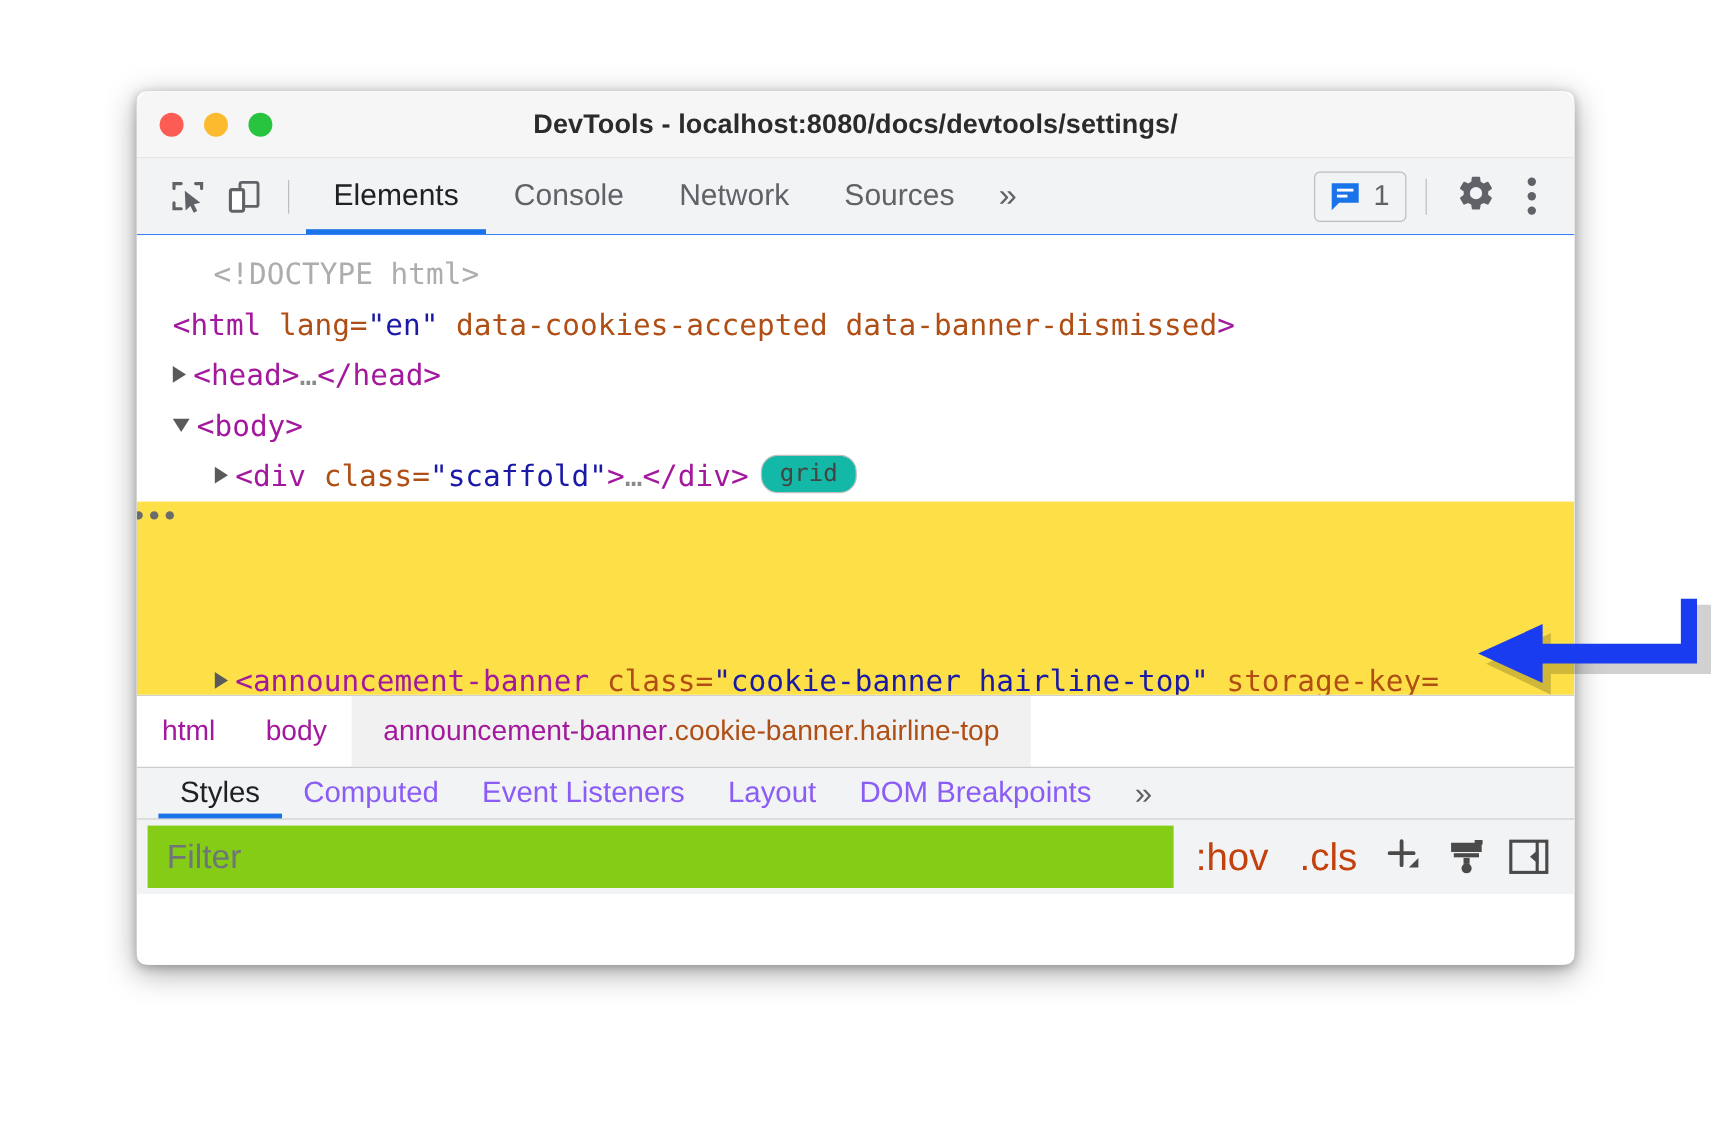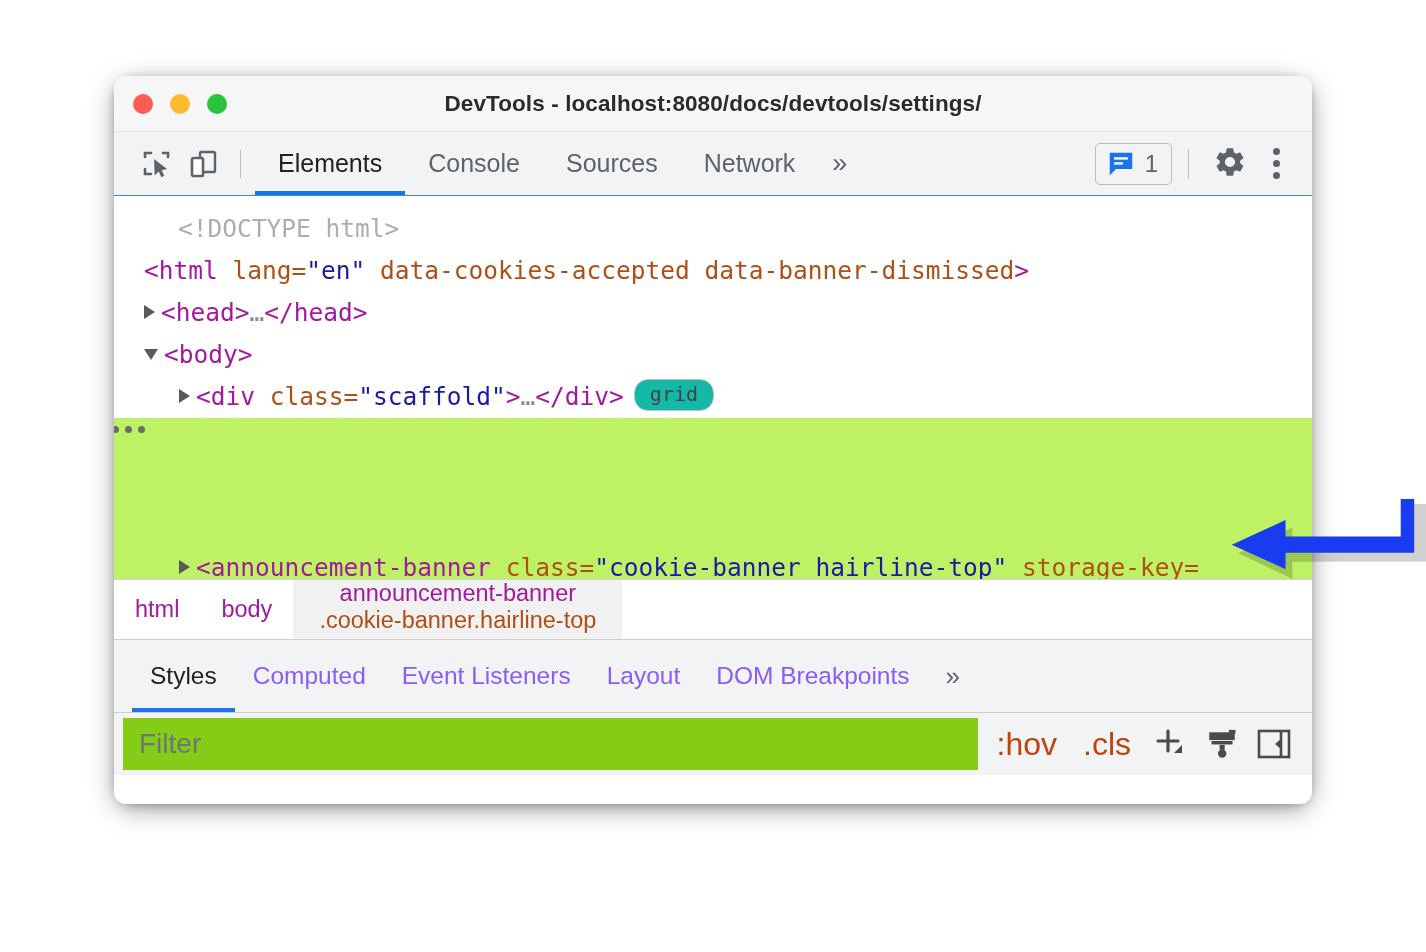--- a/index.html
+++ b/index.html
@@ -14,21 +14,21 @@
     width: 1426px; height: 952px;
     background: #ffffff;
   }
 
   
   .window {
     position: absolute;
     left: 114px; top: 76px;
     width: 1198px; height: 728px;
     background: #ffffff;
-    border-radius: 20px;
+    border-radius: 8px;
     box-shadow: 0 6px 26px rgba(0,0,0,0.34), 0 2px 8px rgba(0,0,0,0.22);
     overflow: visible;
   }
   .window-inner {
     position: absolute; inset: 0;
     border-radius: 12px;
     overflow: hidden;
     background: #ffffff;
   }
 
@@ -114,21 +114,21 @@
     padding: 12px 0 0 0;
     font-family: "DejaVu Sans Mono", monospace;
     font-size: 24.5px;
     line-height: 42px;
     overflow: hidden;
   }
   .node-row { position: relative; padding-left: 30px; white-space: pre; }
   .node-row.indent1 { padding-left: 30px; }
   .node-row.indent2 { padding-left: 65px; }
   .node-row.selected {
-    background: #bef264;
+    background: #fde047;
     padding-top: 3px; padding-bottom: 3px;
   }
   .sel-wrap { display: block; }
 
   .tri {
     display: inline-block;
     width: 0; height: 0;
     border-left: 11px solid #5a5a5a;
     border-top: 7.5px solid transparent;
     border-bottom: 7.5px solid transparent;
@@ -176,27 +176,27 @@
     display: flex; align-items: stretch;
     font-size: 23.5px;
   }
   .crumb {
     display: flex; align-items: center;
     padding: 0 21px;
     color: #a3199e;
     cursor: pointer;
     white-space: nowrap;
   }
-  .crumb.active { background: #f1f1f1; padding: 0 26px; flex-direction: column; }
+  .crumb.active { background: #f1f1f1; padding: 0 26px; }
   .crumb .cls-part { color: #b04f15; }
 
   
   .side-tabs {
     position: relative;
-    height: 74px;
+    height: 44px;
     background: #f1f3f4;
     border-top: 1px solid #cdcdcd;
     border-bottom: 1px solid #cdcdcd;
     display: flex; align-items: center;
     padding-left: 18px;
   }
   .side-tab {
     position: relative;
     height: 100%;
     display: flex; align-items: center;
@@ -294,24 +294,24 @@
         <div class="tb-sep"></div>
 
         <div class="tabs">
           <div class="tab active">
               <span>Elements</span>
             </div>
           <div class="tab">
               <span>Console</span>
             </div>
           <div class="tab">
-              <span>Sources</span>
+              <span>Network</span>
             </div>
           <div class="tab">
-              <span>Network</span>
+              <span>Sources</span>
             </div>
           <div class="tab-more">»</div>
         </div>
 
         <div class="toolbar-right">
           <div class="issues-badge">
             <svg width="30" height="30" viewBox="0 0 24 24">
               <path d="M3 3h18v13H8l-5 5z" fill="#1a73e8"></path>
               <rect x="6.5" y="6.6" width="11" height="1.9" fill="#ffffff"></rect>
               <rect x="6.5" y="10.6" width="7" height="1.9" fill="#ffffff"></rect>

